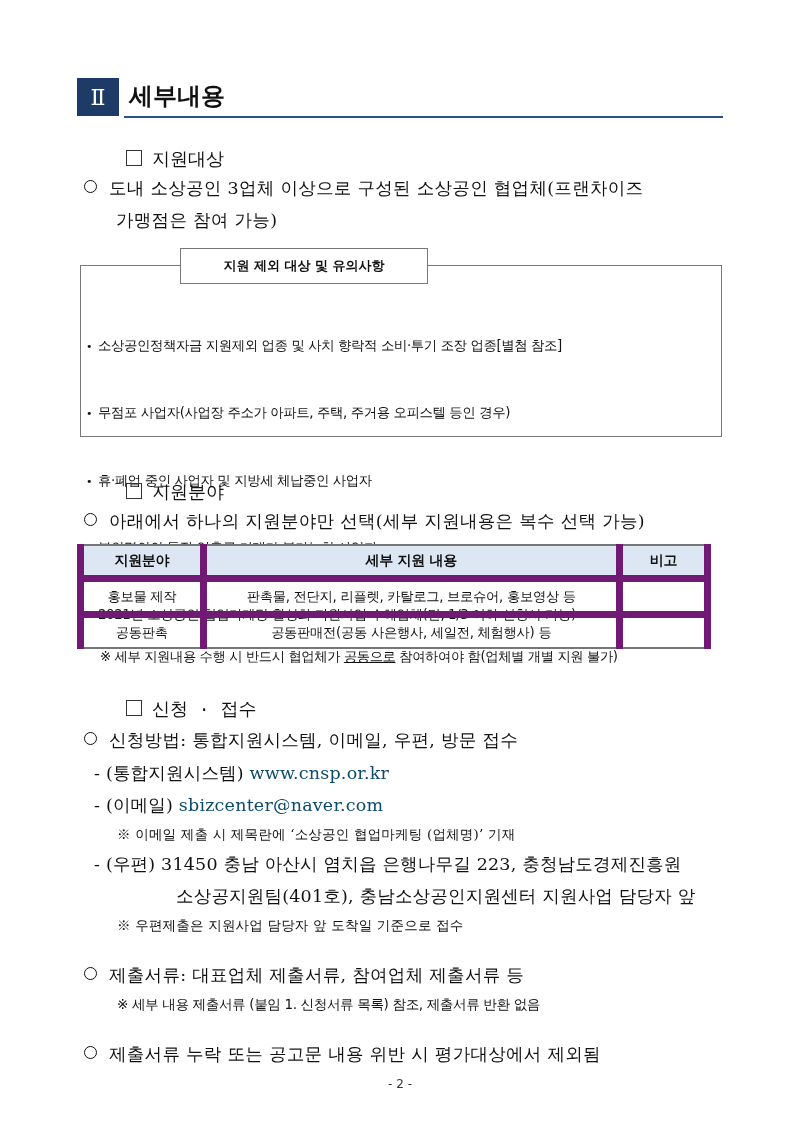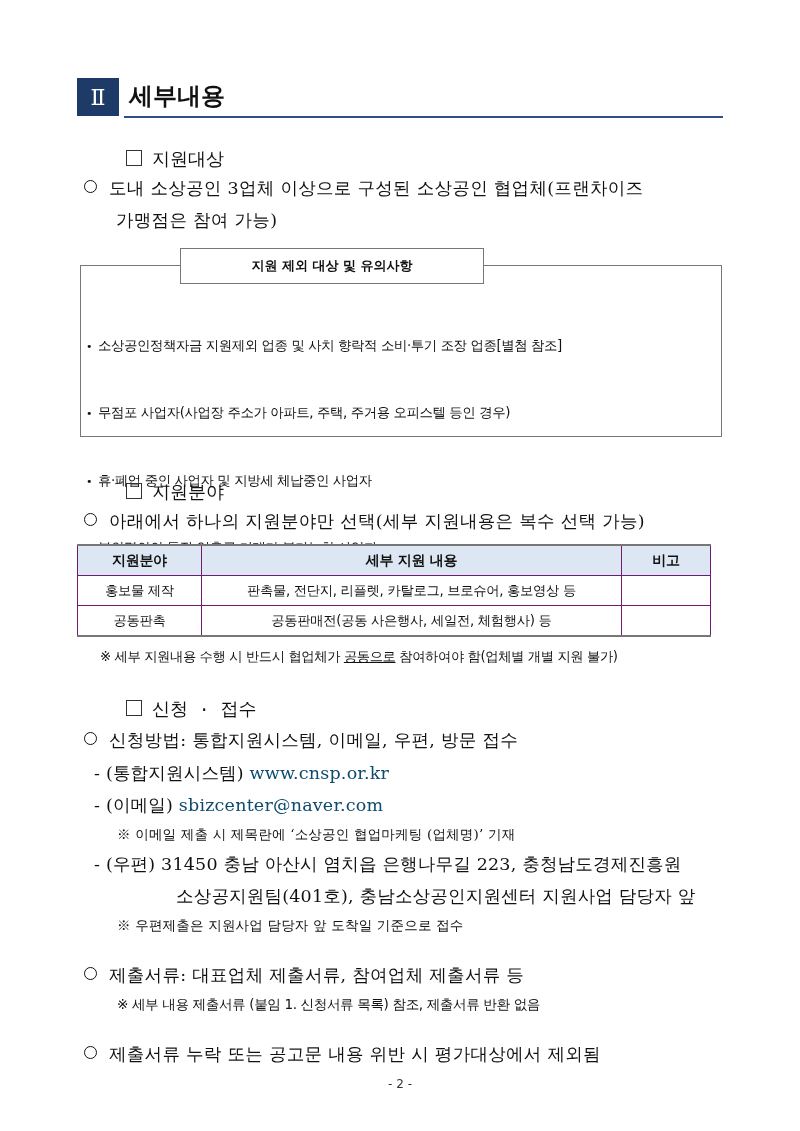--- a/index.html
+++ b/index.html
@@ -36,21 +36,21 @@
       display: inline-block; width: 11px; height: 11px; border: 1.8px solid #111; border-radius: 50%;
       margin-right: 12px; vertical-align: 1px;
     }
 
     
     .notice {
       left: 80px; top: 265px; width: 642px; height: 172px;
       border: 1px solid #777; box-sizing: border-box;
     }
     .notice-title {
-      left: 180px; top: 248px; width: 304px; height: 36px;
+      left: 180px; top: 248px; width: 248px; height: 36px;
       border: 1px solid #777; background: #fff; box-sizing: border-box;
       display: flex; align-items: center; justify-content: center;
       font-size: 13px; font-weight: bold;
       font-family: "DejaVu Sans", "Liberation Sans", sans-serif;
     }
     .notice-list { left: 86px; top: 291px; margin: 0; padding: 0; list-style: none; }
     .notice-list li {
       font-family: "DejaVu Sans", "Liberation Sans", sans-serif;
       font-size: 13.4px; height: 24.3px; line-height: 24px; white-space: nowrap;
       letter-spacing: -0.4px;
@@ -59,21 +59,21 @@
     .notice-list li::before { content: "•"; display: inline-block; width: 12px; font-size: 11px; }
 
     
     table.fields {
       left: 77px; top: 544px; width: 634px;
       border-collapse: collapse;
       font-family: "DejaVu Sans", "Liberation Sans", sans-serif;
       font-size: 13.3px;
     }
     table.fields th, table.fields td {
-      border: 1px solid #701a75; height: 29px; padding: 0; text-align: center;
+      border: 7px solid #701a75; height: 29px; padding: 0; text-align: center;
       letter-spacing: -0.3px;
     }
     table.fields th { background: #dde7f3; font-weight: bold; font-size: 14px; }
     table.fields tr:first-child th { border-top: 2px solid #777; }
     table.fields tr:last-child td { border-bottom: 2px solid #777; }
 
     .note-small {
       font-family: "DejaVu Sans", "Liberation Sans", sans-serif;
       font-size: 13.3px; white-space: nowrap; letter-spacing: -0.4px;
     }
@@ -102,20 +102,21 @@
 </div>
 <div class="abs circ-line" style="left:116px; top:208px;">가맹점은 참여 가능)</div>
 
 <div class="abs notice"></div>
 <div class="abs notice-title">지원 제외 대상 및 유의사항</div>
 <ul class="abs notice-list">
   <li>소상공인정책자금 지원제외 업종 및 사치 향락적 소비·투기 조장 업종[별첨 참조]</li>
   <li>무점포 사업자(사업장 주소가 아파트, 주택, 주거용 오피스텔 등인 경우)</li>
   <li>휴·폐업 중인 사업자 및 지방세 체납중인 사업자</li>
   <li>본인명의의 통장 입출금 거래가 불가능한 사업자</li>
+  <li>2021년 소상공인 협업마케팅 활성화 지원사업 수혜업체(단, 1/3 이하 신청시 가능)</li>
 </ul>
 
 <div class="abs h-box sans" style="left:79px; top:480px;">
   <span class="box"></span><span>지원분야</span>
 </div>
 <div class="abs circ-line" style="left:84px; top:509px;">
   <span class="circ"></span><span>아래에서 하나의 지원분야만 선택(세부 지원내용은 복수 선택 가능)</span>
 </div>
 
 <table class="abs fields">

